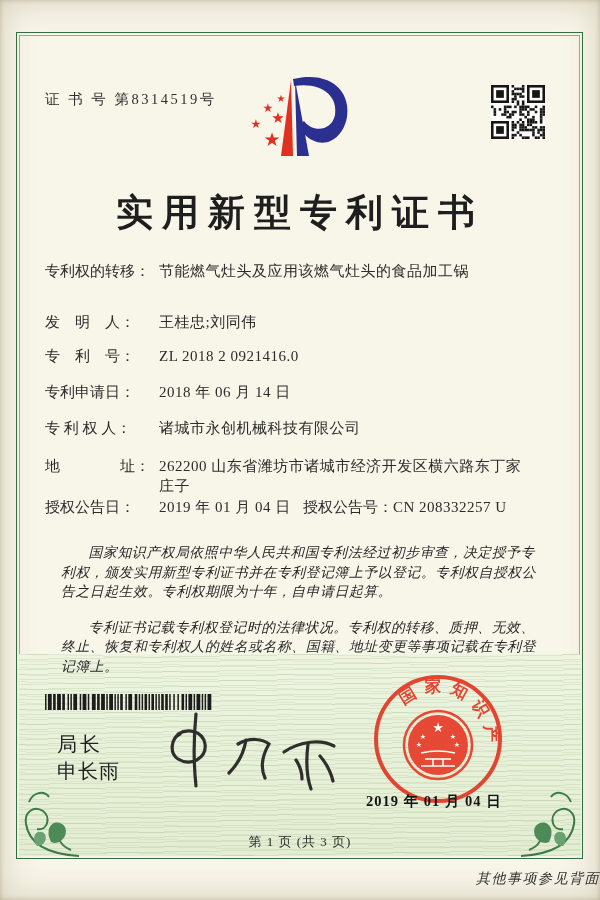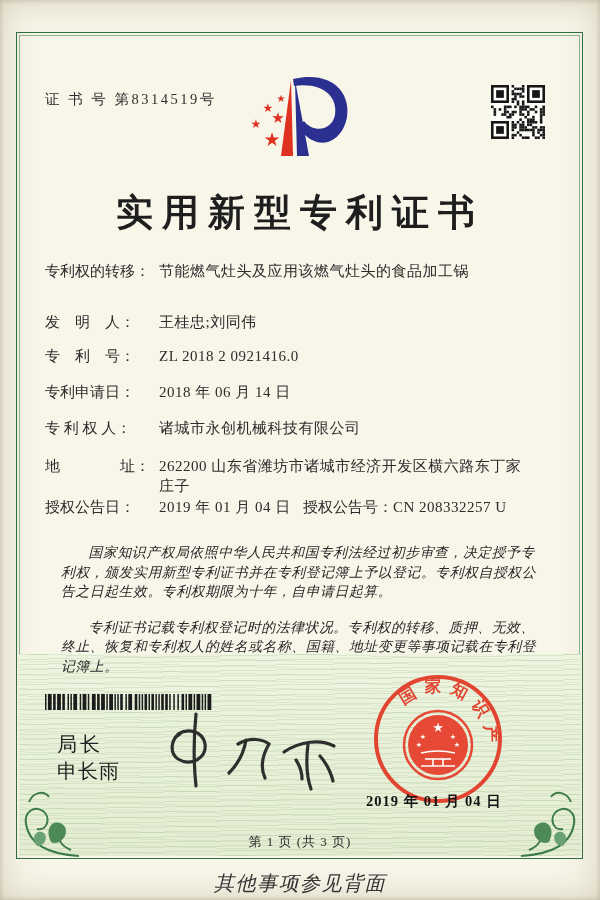--- a/index.html
+++ b/index.html
@@ -30,22 +30,22 @@
     font-style:italic;letter-spacing:.6px;color:#262626;}
   .barcode{position:absolute;left:45px;top:694px;}
   .signblock{position:absolute;left:57px;top:731px;font-size:20px;letter-spacing:3px;color:#222;}
   .signblock .l2{letter-spacing:1px;}
   .signature{position:absolute;left:158px;top:700px;}
   .seal{position:absolute;left:363px;top:666px;opacity:.94;}
   .sealdate{position:absolute;left:366px;top:792px;font-size:14.5px;font-weight:700;
     letter-spacing:1px;color:#141414;}
   .pagefooter{position:absolute;left:0;right:0;top:833px;text-align:center;
     font-size:13px;letter-spacing:1px;color:#2b2b2b;}
-  .backnote{position:absolute;left:0;right:0;top:870px;text-align:center;
-    font-size:20px;font-style:italic;letter-spacing:1.5px;color:#333;}
+  .backnote{position:absolute;left:0;right:0;top:870px;text-align:right;
+    font-size:14px;font-style:italic;letter-spacing:1.5px;color:#333;}
   .flourish{position:absolute;top:784px;}
   .flourish.fl{left:17px;}
   .flourish.fr{left:519px;transform:scaleX(-1);}
 </style>
 </head>
 <body>
 
 <div class="sheet">
 
   <div class="frame"></div>

